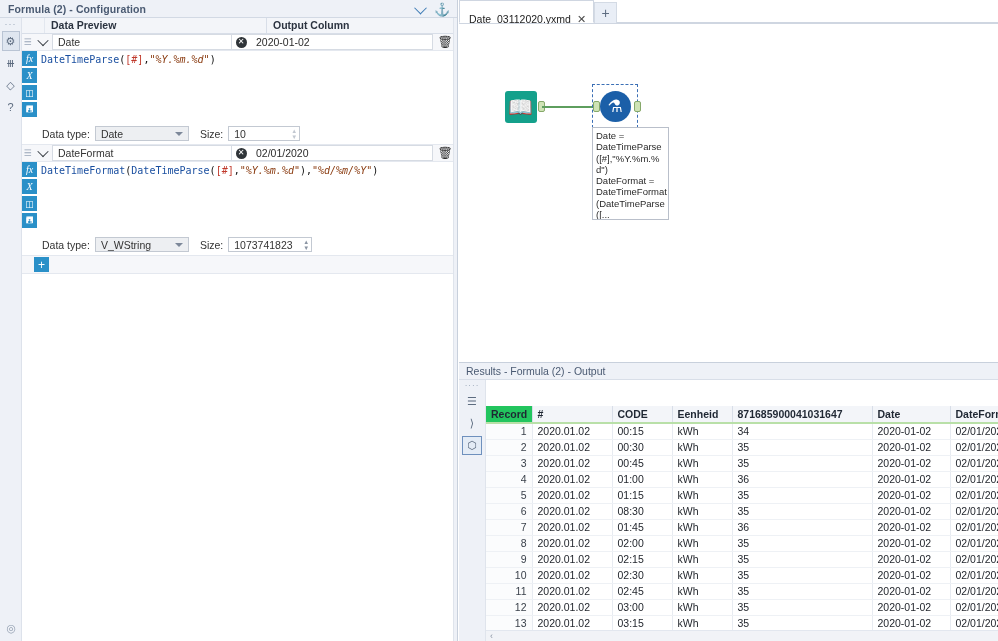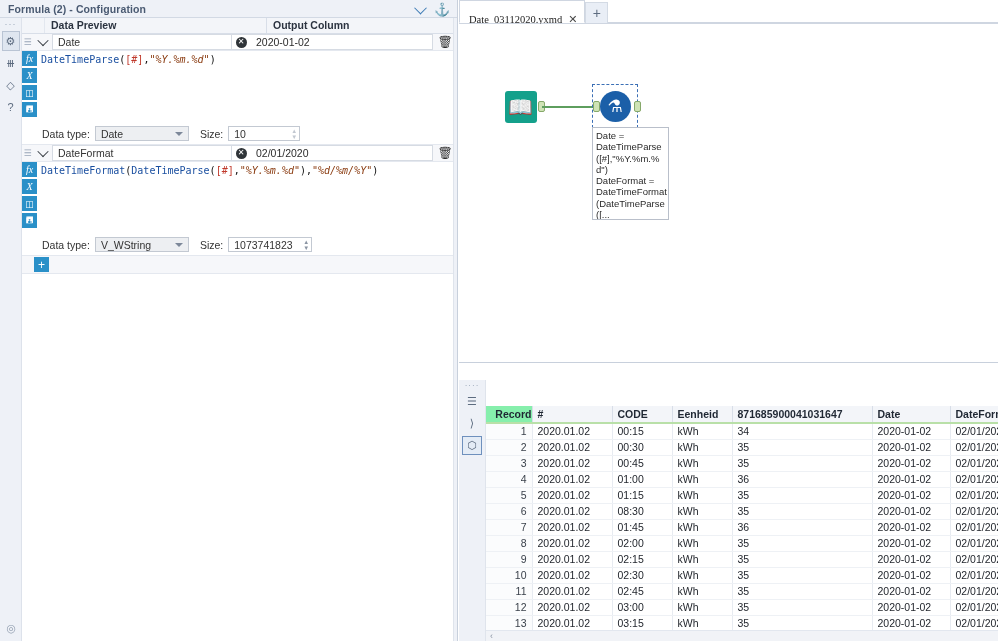--- a/index.html
+++ b/index.html
@@ -206,21 +206,20 @@
     height: 24px; background: #ffffff;
     border-bottom: 1px solid #cfd6e1;
     display: flex; align-items: flex-end;
   }
   .doc-tab {
     height: 23px; background: #fff;
     border: 1px solid #cfd6e1; border-bottom: 1px solid #fff;
     display: flex; align-items: center; gap: 6px;
     padding: 15px 7px 0 9px; font-size: 10.5px; color: #222;
     margin-left: 0px;
-    font-family: Liberation Serif, serif;
   }
   .tab-close { color: #4a4a4a; font-size: 11px; line-height: 1; }
   .tab-add {
     width: 23px; height: 21px; background: #e9eef6;
     border: 1px solid #d3dae4; border-bottom: none;
     display: flex; align-items: center; justify-content: center;
     color: #5d6c80; font-size: 14px; line-height: 1;
   }
   .tabstrip-rest { flex: 1; border-bottom: 1px solid #cfd6e1; height: 23px; }
 
@@ -306,21 +305,21 @@
     border-collapse: collapse; width: 100%;
     font-size: 10.5px; table-layout: fixed;
   }
   table.res-table th {
     background: #f3f5f9; color: #1f2733; font-weight: bold;
     text-align: left; height: 17px; padding: 0 0 0 5px;
     border-right: 1px solid #d8dee8;
     border-bottom: 2px solid #b9e0a8;
     white-space: nowrap; overflow: hidden;
   }
-  table.res-table th.rec { text-align: right; background:#86efac; }
+  table.res-table th.rec { text-align: left; background:#22c55e; }
   table.res-table td {
     height: 16px; padding: 0 0 0 5px;
     border-right: 1px solid #e7ebf1;
     border-bottom: 1px solid #eef1f5;
     color: #23272e; white-space: nowrap; overflow: hidden;
     background: #fff;
   }
   table.res-table td.rec {
     text-align: right; padding-right: 5px; color:#3a414b;
     background:#fbfcfd;
@@ -499,20 +498,23 @@
 ([#],"%Y.%m.%
 d")
 DateFormat =
 DateTimeFormat
 (DateTimeParse
 ([...</div>
     </div>
   </div>
 
   <div id="results-panel">
+    <div class="res-titlebar">
+      <span>Results - Formula (2) - Output</span>
+    </div>
 
     <div class="res-body">
       <div class="res-rail">
         <div class="rd">····</div>
         <div class="rail-icon">☰</div>
         <div class="rail-icon">⟩</div>
         <div class="rail-icon sel">⬡</div>
       </div>
 
       <div class="res-main">

